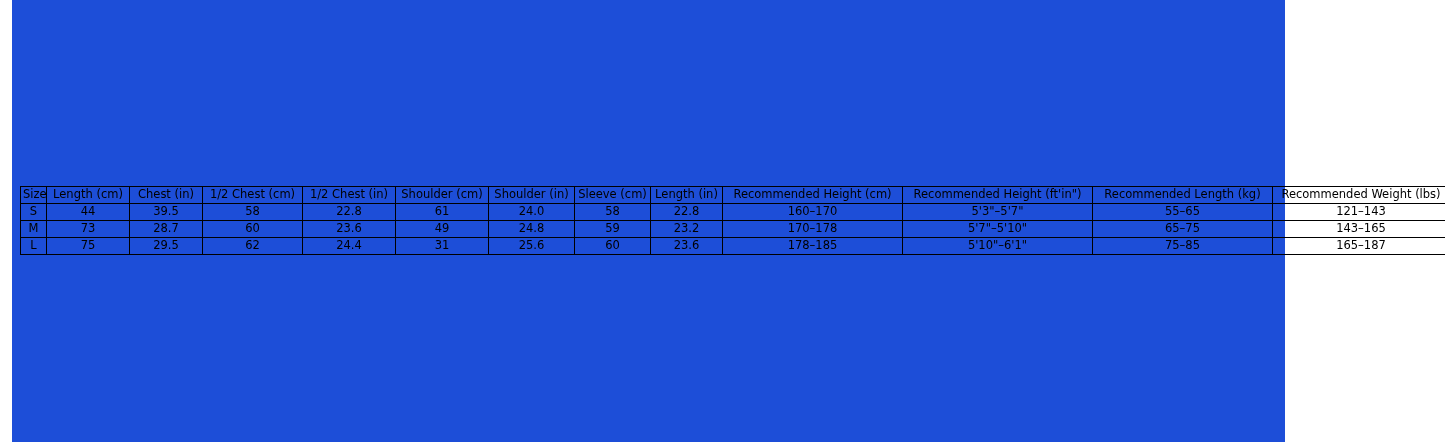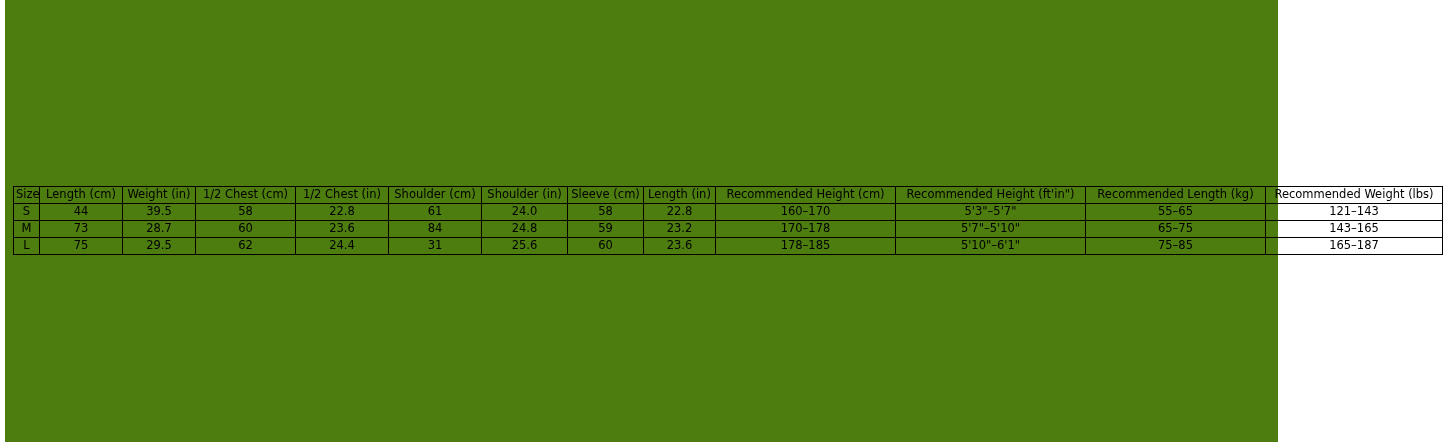--- a/index.html
+++ b/index.html
@@ -10,25 +10,25 @@
   body {
     width: 1445px;
     height: 442px;
     font-family: "DejaVu Sans", sans-serif;
     color: #000000;
     position: relative;
     overflow: hidden;
   }
   .sheet {
     position: absolute;
-    left: 5px;
+    left: 12px;
     top: 0;
     width: 1273px;
     height: 442px;
-    background: #4d7c0f;
+    background: #1d4ed8;
   }
   .table-wrap {
     position: absolute;
     left: 8px;
     top: 186px;
     width: 1429px;
   }
   table.size-table {
     border-collapse: collapse;
     table-layout: fixed;
@@ -83,21 +83,21 @@
           <col class="c8">
           <col class="c9">
         <col class="c10">
           <col class="c11">
           <col class="c12">
       </colgroup>
       <thead>
         <tr>
           <th>Size</th>
           <th>Length (cm)</th>
-          <th>Weight (in)</th>
+          <th>Chest (in)</th>
           <th>1/2 Chest (cm)</th>
           <th>1/2 Chest (in)</th>
           <th>Shoulder (cm)</th>
           <th>Shoulder (in)</th>
           <th>Sleeve (cm)</th>
           <th>Length (in)</th>
           <th>Recommended Height (cm)</th>
           <th>Recommended Height (ft'in")</th>
           <th>Recommended Length (kg)</th>
           <th>Recommended Weight (lbs)</th>
@@ -118,21 +118,21 @@
           <td>5'3"–5'7"</td>
           <td>55–65</td>
           <td>121–143</td>
         </tr>
         <tr>
           <td>M</td>
           <td>73</td>
           <td>28.7</td>
           <td>60</td>
           <td>23.6</td>
-          <td>84</td>
+          <td>49</td>
           <td>24.8</td>
           <td>59</td>
           <td>23.2</td>
           <td>170–178</td>
           <td>5'7"–5'10"</td>
           <td>65–75</td>
           <td>143–165</td>
         </tr>
         <tr>
           <td>L</td>

